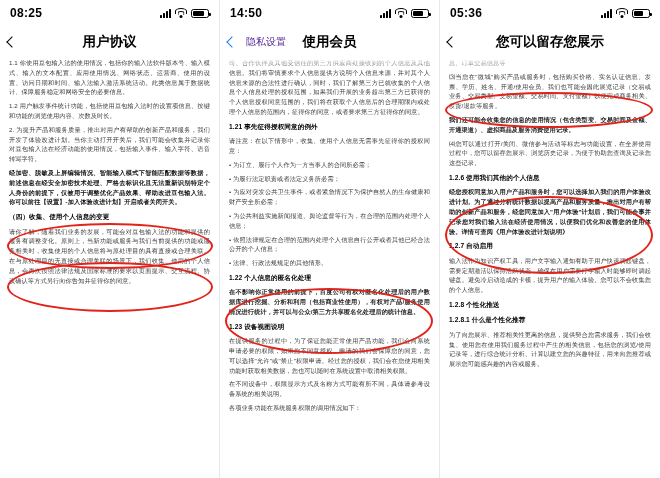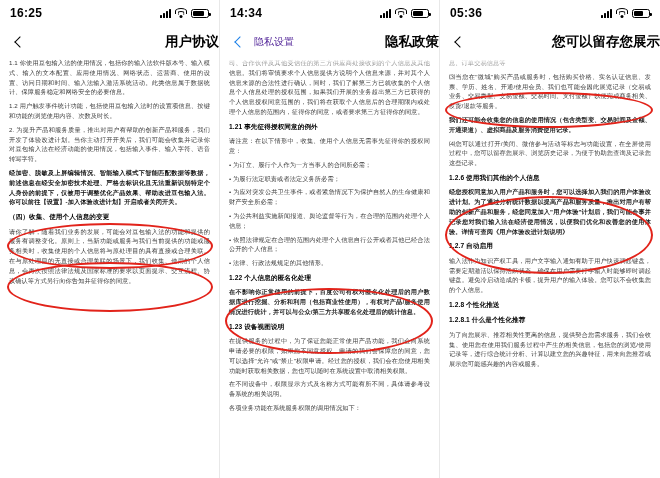--- a/index.html
+++ b/index.html
@@ -65,26 +65,25 @@
     content: ""; position: absolute; right: -3px; top: 2.5px;
     width: 1.6px; height: 3px; background: #000; border-radius: 0 1px 1px 0;
   }
   .batt b { display: block; height: 100%; background: #000; border-radius: 1px; }
 
   
   .navbar {
     height: 32px;
     display: flex;
     align-items: center;
-    justify-content: flex-end;
+    justify-content: center;
     position: relative;
     font-size: 13.5px;
     font-weight: bold;
     color: #000;
-    margin-left: 8px;
   }
   .navbar .back {
     position: absolute;
     left: 8px; top: 0; bottom: 0;
     display: flex; align-items: center;
     width: 22px;
   }
   .chev {
     width: 8px; height: 8px;
     border-left: 1.8px solid #000;
@@ -135,21 +134,21 @@
     z-index: 3;
   }
 </style>
 </head>
 <body>
 
 <div class="screens">
 
   <div class="screen">
     <div class="statusbar">
-      <div class="time">16:25</div>
+      <div class="time">08:25</div>
       <div class="icons">
         <span class="sig">
             <i></i>
             <i></i>
             <i></i>
             <i></i>
           </span>
         <span class="wifi">
             <span></span>
             <span></span>
@@ -173,21 +172,21 @@
       <div class="p b">经加密、脱敏及上屏编辑情况、智能输入模式下智能匹配数据等数据，前述信息在经安全加密技术处理、严格去标识化且无法重新识别特定个人身份的前提下，仅被用于调整优化产品效果、帮助改进豆包输入法。你可以前往【设置】-加入体验改进计划】开启或者关闭开关。</div>
       <div class="p t">（四）收集、使用个人信息的变更</div>
       <div class="p">请你了解，随着我们业务的发展，可能会对豆包输入法的功能和提供的服务有调整变化。原则上，当新功能或服务与我们当前提供的功能或服务相关时，收集使用的个人信息将与原处理目的具有直接或合理关联。在与原处理目的无直接或合理关联的场景下，我们收集、使用的个人信息，会再次按照法律法规及国家标准的要求以页面提示、交互流程、协议确认等方式另行向你告知并征得你的同意。</div>
     </div>
     <div class="oval" style="left:7px;  top:223px; width:206px; height:46px;"></div>
     <div class="oval" style="left:7px;  top:262px; width:206px; height:50px;"></div>
   </div>
 
   <div class="screen">
     <div class="statusbar">
-      <div class="time">14:34</div>
+      <div class="time">14:50</div>
       <div class="icons">
         <span class="sig">
             <i></i>
             <i></i>
             <i></i>
             <i></i>
           </span>
         <span class="wifi">
             <span></span>
             <span></span>
@@ -196,21 +195,21 @@
         <span class="batt">
             <b style="width:70%"></b>
           </span>
       </div>
     </div>
     <div class="navbar">
       <div class="back">
           <span class="chev blue"></span>
         </div>
       <div class="sub">隐私设置</div>
-      <span>隐私政策</span>
+      <span>使用会员</span>
     </div>
     <div class="content">
       <div class="fade-top"></div>
       <div class="p">司、合作伙伴及其他受信任的第三方供应商处接收到的个人信息及其他信息。我们将审慎要求个人信息提供方说明个人信息来源，并对其个人信息来源的合法性进行确认，同时，我们了解第三方已就收集的个人信息个人信息处理的授权范围，如果我们开展的业务超出第三方已获得的个人信息授权同意范围的，我们将在获取个人信息后的合理期限内或处理个人信息的范围内，征得你的同意，或者要求第三方征得你的同意。</div>
       <div class="p t">1.21 事先征得授权同意的例外</div>
       <div class="p">请注意：在以下情形中，收集、使用个人信息无需事先征得你的授权同意：</div>
       <div class="p">• 为订立、履行个人作为一方当事人的合同所必需；</div>
       <div class="p">• 为履行法定职责或者法定义务所必需；</div>
       <div class="p">• 为应对突发公共卫生事件，或者紧急情况下为保护自然人的生命健康和财产安全所必需；</div>
       <div class="p">• 为公共利益实施新闻报道、舆论监督等行为，在合理的范围内处理个人信息；</div>

